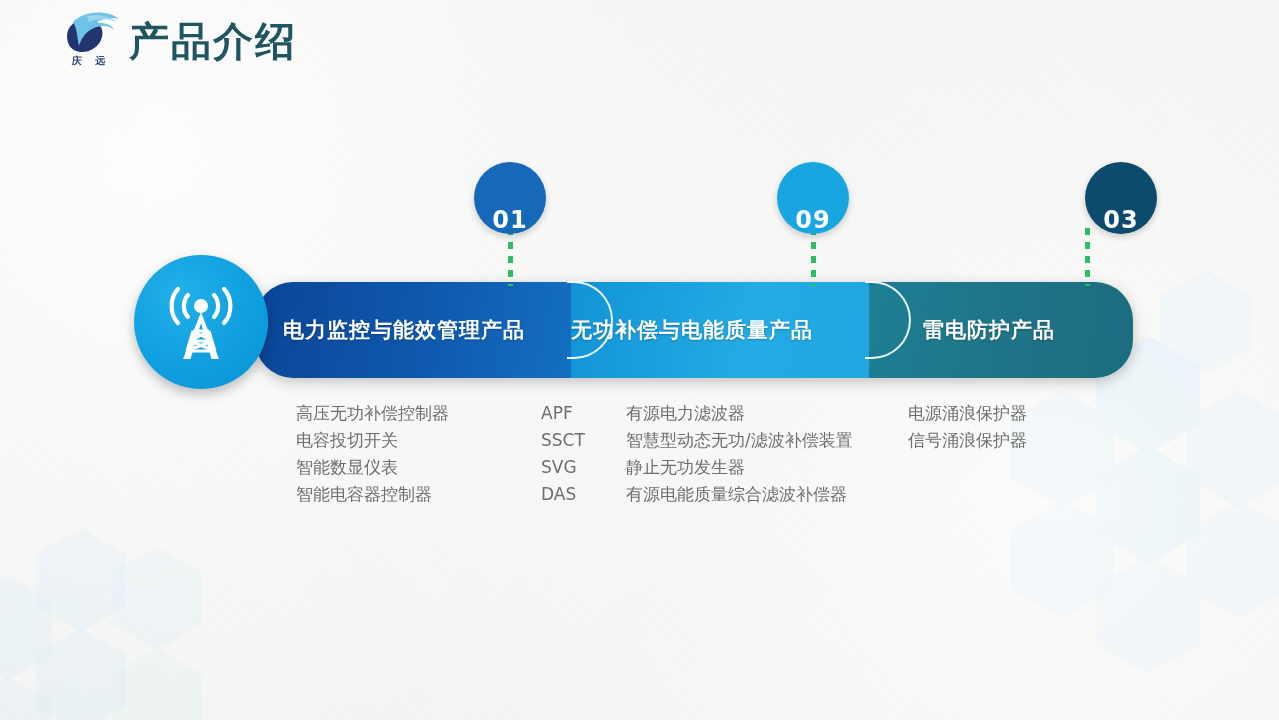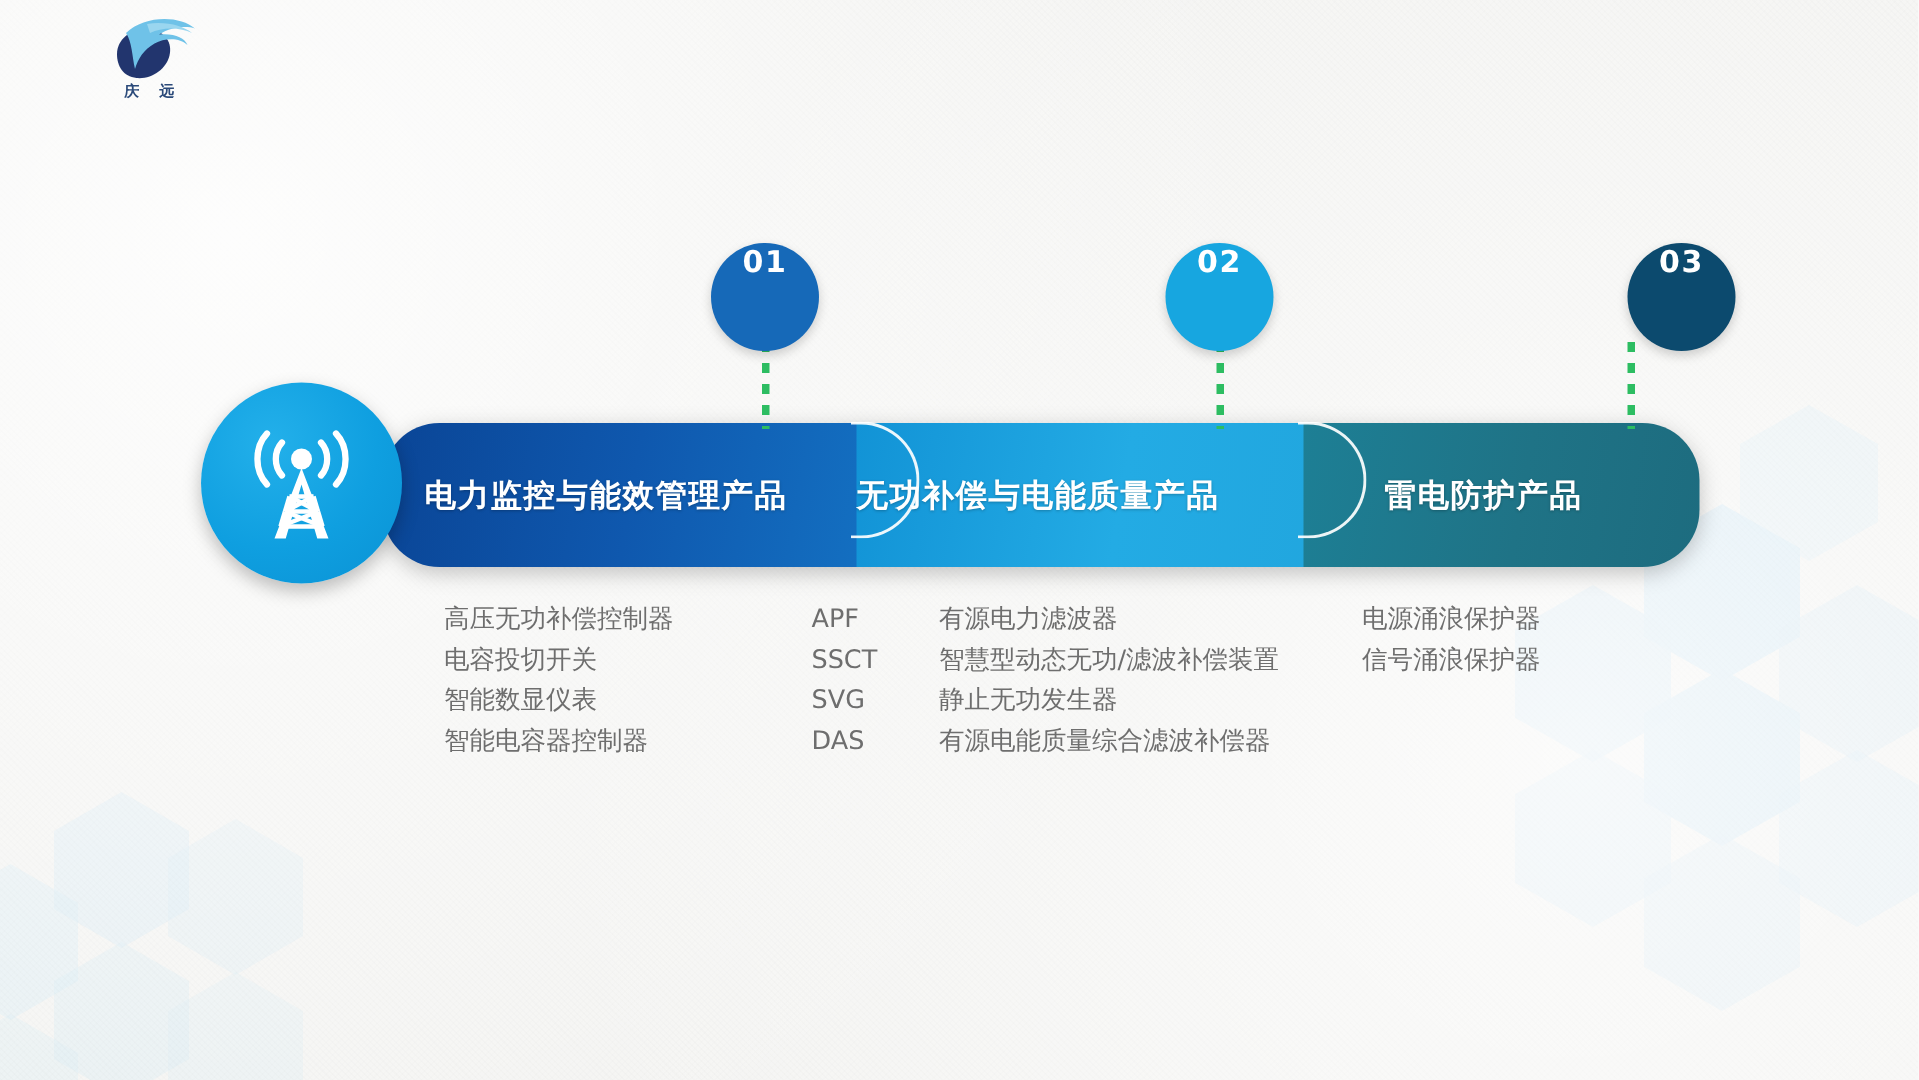--- a/index.html
+++ b/index.html
@@ -37,21 +37,21 @@
   }
   .hex {
     position: absolute;
     background: #d8eaf3;
     clip-path: polygon(50% 0%, 100% 25%, 100% 75%, 50% 100%, 0% 75%, 0% 25%);
   }
 
   
   .header {
     position: absolute;
-    left: 68px;
+    left: 57px;
     top: 8px;
     display: flex;
     align-items: center;
     z-index: 6;
   }
   .logo-wrap {
     position: relative;
     width: 66px;
     height: 62px;
     flex: 0 0 auto;
@@ -79,24 +79,24 @@
   }
 
   
   .step {
     position: absolute;
     z-index: 7;
     width: 72px;
     height: 72px;
     border-radius: 50%;
     display: flex;
-    align-items: flex-start;
+    align-items: flex-end;
     justify-content: center;
     color: #ffffff;
-    font-size: 20px;
+    font-size: 24px;
     font-weight: bold;
     letter-spacing: 1px;
     box-shadow: 0 3px 7px rgba(0,0,0,0.18);
   }
   .connector {
     position: absolute;
     z-index: 5;
     width: 5px;
     background-image: linear-gradient(#2dbd62 50%, rgba(255,255,255,0) 0%);
     background-position: left top;
@@ -227,31 +227,32 @@
 
   <div class="header">
     <div class="logo-wrap">
       <svg width="66" height="62" viewBox="0 0 66 62">
         <path d="M10 28 C10 17, 22 9, 34 12 C42 14, 47 20, 45 29 C43 38, 33 45, 23 44 C14 43, 10 36, 10 28 Z" fill="#22356e"></path>
         <path d="M16 14 C28 2, 52 2, 62 11 C56 9, 46 10, 38 15 C48 14, 55 17, 57 22 C52 17, 42 17, 35 21 C28 25, 24 31, 22 38 C20 29, 20 20, 16 14 Z" fill="#6fc2e8"></path>
         <path d="M30 8 C42 6, 54 9, 60 14 C52 10, 40 10, 32 14 Z" fill="#9ad6ef"></path>
       </svg>
       <div class="logo-sub">庆 远</div>
     </div>
+    <div class="page-title">产品介绍</div>
   </div>
 
   <div class="connector" style="left:508px; top:228px; height:58px;"></div>
   <div class="connector" style="left:811px; top:228px; height:58px;"></div>
   <div class="connector" style="left:1085px; top:228px; height:58px;"></div>
 
   <div class="step" style="left:474px; top:162px; background:#1669b8;">
     <span>01</span>
   </div>
   <div class="step" style="left:777px; top:162px; background:#17a6e0;">
-    <span>02</span>
+    <span>09</span>
   </div>
   <div class="step" style="left:1085px; top:162px; background:#0c4a6e;">
     <span>03</span>
   </div>
 
   <div class="banner">
     <div class="seg seg1">
       <span class="seg-label">电力监控与能效管理产品</span>
     </div>
     <div class="seg seg2">

